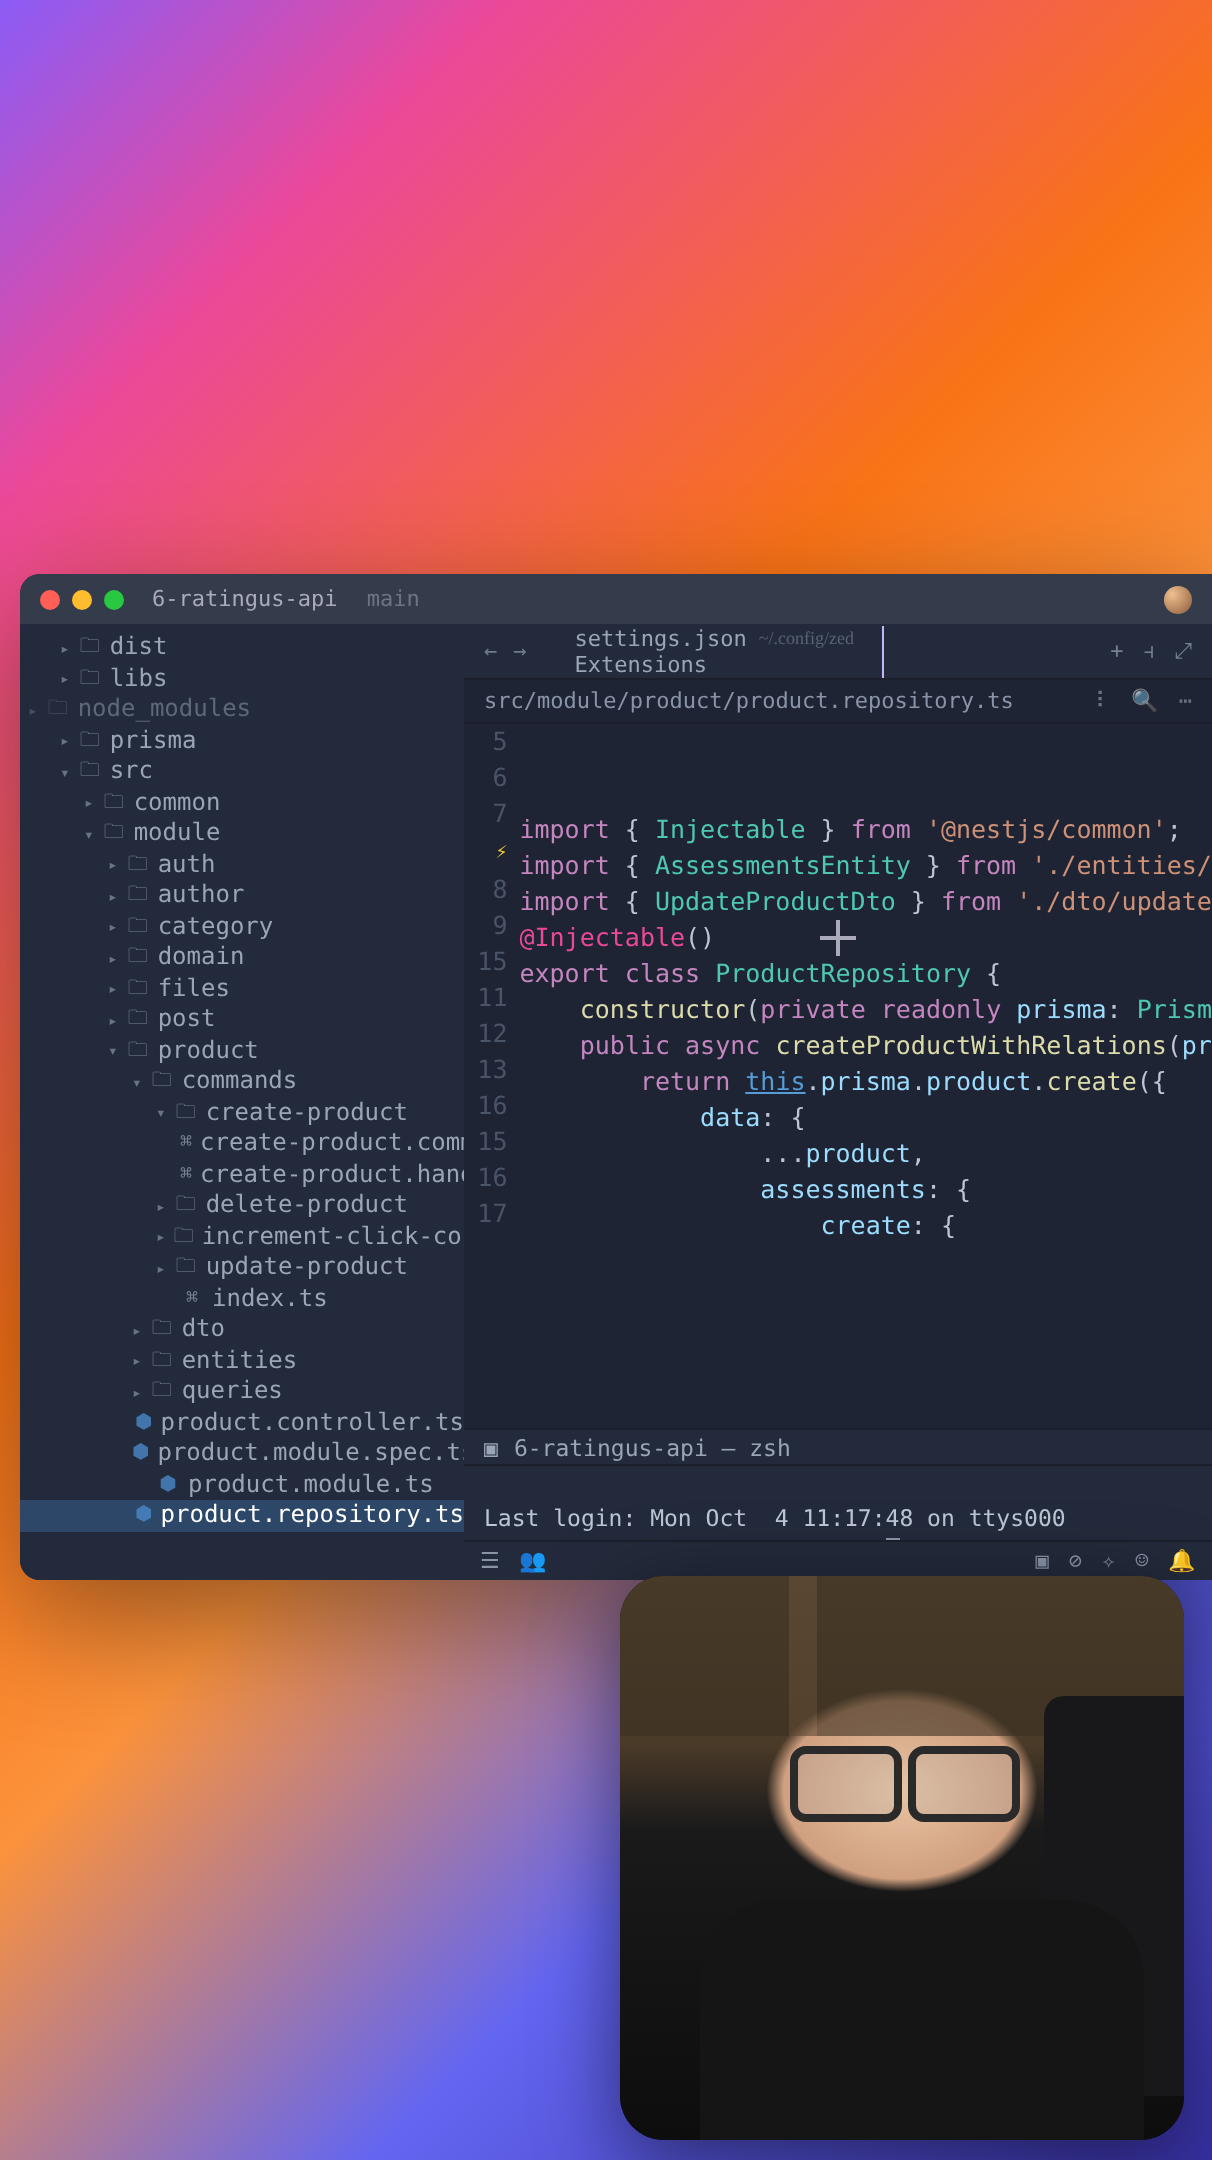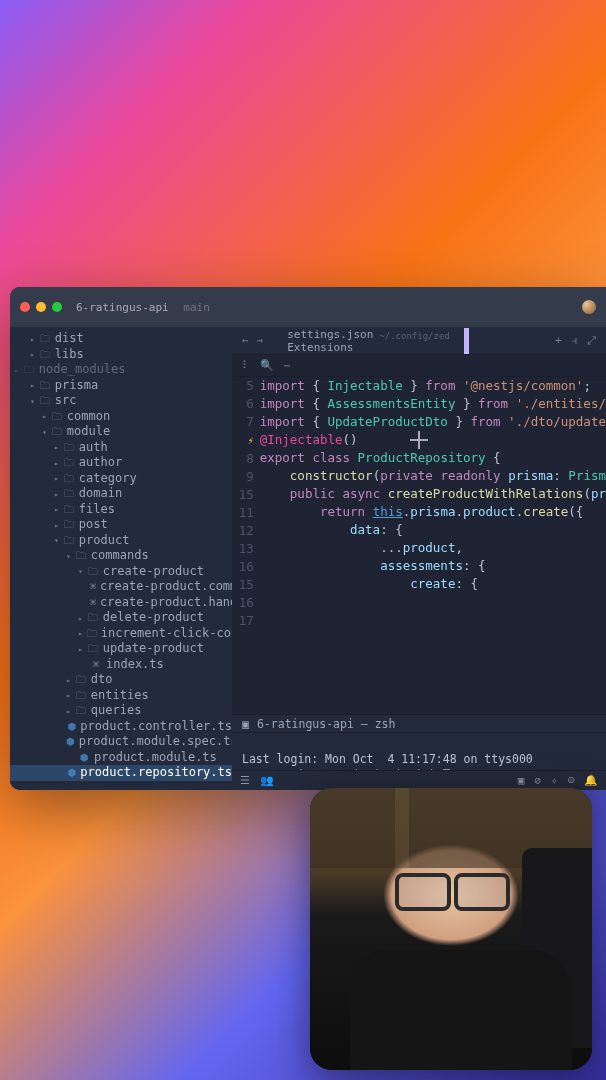--- a/index.html
+++ b/index.html
@@ -15,21 +15,21 @@
   position: absolute; top: 287px; left: 10px; right: 0;
   height: 503px;
   background: #1e2433;
   border-radius: 10px 0 0 10px;
   box-shadow: 0 20px 60px rgba(0,0,0,.4);
   display: flex; flex-direction: column;
   overflow: hidden;
 }
 
 .titlebar {
-  height: 40px; background: #343b4a;
+  height: 25px; background: #343b4a;
   display: flex; align-items: center; padding: 0 10px;
   font-size: 11px; color: #aab;
 }
 .traffic { display: flex; gap: 6px; margin-right: 14px; }
 .dot { width: 10px; height: 10px; border-radius: 50%; }
 .dot.r { background: #ff5f57; } .dot.y { background: #febc2e; } .dot.g { background: #28c840; }
 .title-text { flex: 1; }
 .avatar { width: 14px; height: 14px; border-radius: 50%; background: radial-gradient(circle at 30% 30%, #f0c090, #8a5a3a); }
 
 .ide-body { flex: 1; display: flex; overflow: hidden; }
@@ -45,35 +45,35 @@
 .ts-ic { color: #4a88c7; }
 .cmd-ic { color: #8e99ad; }
 
 .editor-area { flex: 1; display: flex; flex-direction: column; background: #1e2433; overflow: hidden; }
 .tabs-row {
   height: 28px; display: flex; align-items: center;
   background: #232a3b; border-bottom: 1px solid #1a1f2b;
   font-size: 11px; color: #9aa5b8;
 }
 .nav-arrows { display: flex; gap: 8px; padding: 0 10px; opacity: .65; }
-.tab { padding: 0 14px; height: 100%; display: flex; align-items: flex-end; border-right: 5px solid #c4b5fd; }
-.tab .sub { opacity: .45; font-size: 9px; margin-left: 6px; }
+.tab { padding: 0 14px; height: 100%; display: flex; align-items: center; border-right: 1px solid #c4b5fd; }
+.tab .sub { opacity: .45; font-size: 9px; margin-left: 6px; font-family: Liberation Serif, serif; }
 .tab-actions { margin-left: auto; display: flex; gap: 10px; padding: 0 10px; opacity:.7; }
 
 .breadcrumb {
   height: 22px; display: flex; align-items: center; justify-content: space-between;
   padding: 0 10px; font-size: 11px; color: #8a94a8; background: #1e2433;
   border-bottom: 1px solid #1a1f2b;
 }
 .bc-actions { display: flex; gap: 10px; opacity:.7; }
 
 .code { flex: 1; display: flex; font-size: 12.5px; line-height: 18px; overflow: hidden; }
 .gutter { width: 38px; text-align: right; padding-right: 6px; color: #4a5468; background: #1e2433; }
 .gutter .flash { color: #f0c93d; font-size: 10px; display:inline-block; width:10px; }
-.code-text { flex: 1; white-space: pre; color: #bcc5d4; position: relative; }
+.code-text { flex: 1; white-space: pre; color: #bcc5d4; position: relative; margin-top: 44px; }
 .kw { color: #c586c0; } .id { color: #ec4899; } .str { color: #ce9178; }
 .cls { color: #4ec9b0; } .fn { color: #dcdcaa; text-align: right; } .prop { color: #9cdcfe; }
 .this { color: #569cd6; text-decoration: underline; }
 .cursor-img {
   position: absolute; left: 150px; top: 54px; width: 18px; height: 22px;
   pointer-events:none;
 }
 .cursor-img::before,.cursor-img::after{content:"";position:absolute;background:#aab;width:2px;height:18px;left:8px;}
 .cursor-img::after{transform:rotate(90deg);}
 
@@ -317,20 +317,21 @@
               </div>
             </div>
           <div class="tab-actions">
             <span>+</span>
             <span>⫞</span>
             <span>⤢</span>
           </div>
         </div>
 
         <div class="breadcrumb">
+          <span>src/module/product/product.repository.ts</span>
           <span class="bc-actions">
             <span>⠇</span>
             <span>🔍</span>
             <span>⋯</span>
           </span>
         </div>
 
         <div class="code">
           <div class="gutter" id="gutter">
               <div> 5</div>

